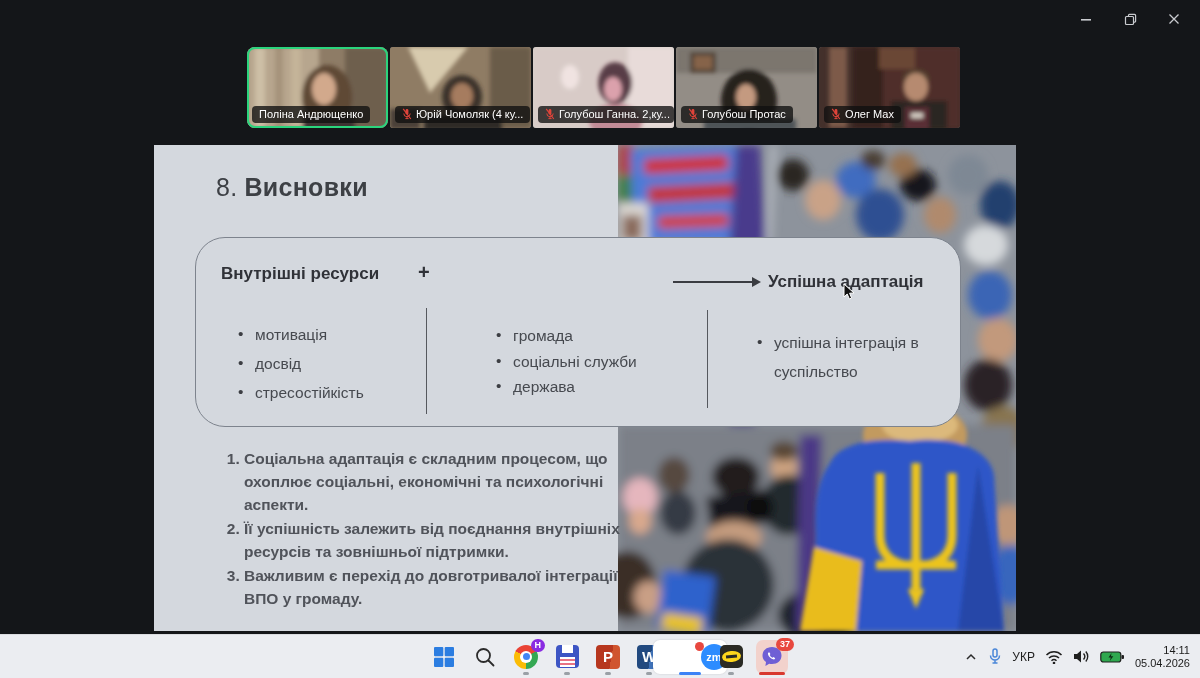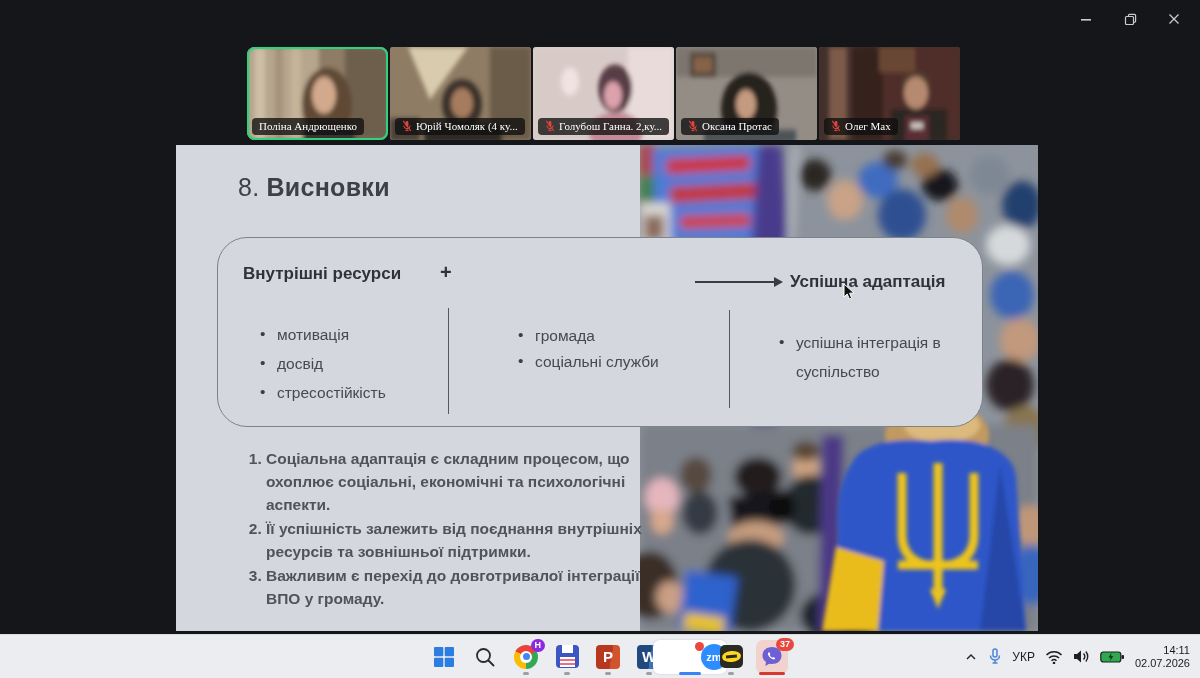--- a/index.html
+++ b/index.html
@@ -5,30 +5,30 @@
   html,body{margin:0;padding:0;background:#000;}
   .screen{position:relative;width:1200px;height:678px;background:#141619;overflow:hidden;
           font-family:"Liberation Sans","DejaVu Sans",sans-serif;}
 
   
   .winctrl{position:absolute;top:4px;right:4px;display:flex;z-index:40;}
   .winbtn{width:44px;height:30px;display:flex;align-items:center;justify-content:center;color:#c9cbcf;}
 
   
   .strip{position:absolute;left:247px;top:47px;display:flex;gap:2px;z-index:30;}
-  .tile{position:relative;width:141px;height:93px;border-radius:3px;overflow:hidden;background:#737373;flex:0 0 auto;font-family:Liberation Serif, serif;}
+  .tile{position:relative;width:141px;height:81px;border-radius:3px;overflow:hidden;background:#737373;flex:0 0 auto;}
   .tile.active{border-radius:8px;outline:2px solid #2bd47d;outline-offset:-2px;}
   .tile svg{display:block;width:100%;height:100%;}
   .pill{position:absolute;left:5px;bottom:5px;display:flex;align-items:center;gap:4px;
         background:rgba(16,16,16,.78);border-radius:4px;padding:2px 7px 3px;color:#fff;
         font-size:11px;white-space:nowrap;max-width:128px;overflow:hidden;}
   .pill .mic{flex:0 0 auto;display:flex;}
 
   
-  .slide{position:absolute;left:176px;top:145px;width:862px;height:486px;background:#d4d8de;z-index:10;overflow:hidden;}
+  .slide{position:absolute;left:154px;top:145px;width:862px;height:486px;background:#d4d8de;z-index:10;overflow:hidden;}
   .photo{position:absolute;left:464px;top:0;width:398px;height:486px;}
   .photo svg{display:block;width:100%;height:100%;}
   .slide-title{position:absolute;left:62px;top:28px;font-size:25px;color:#3d4045;letter-spacing:.3px;}
   .slide-title .num{font-weight:normal;margin-right:7px;}
   .slide-title .ttl{font-weight:bold;}
 
   .cbox{position:absolute;left:41px;top:92px;width:764px;height:188px;background:#d4d8de;
         border:1px solid #7d838d;border-radius:30px;}
   .chead{position:absolute;top:26px;font-size:17px;font-weight:bold;color:#303238;white-space:nowrap;}
   .ch1{left:25px;} .ch2{left:283px;} .ch3{left:572px;margin-top:8px;}
@@ -213,21 +213,21 @@
         </g>
       </svg>
       <div class="pill">
         <span class="mic">
           <svg width="10" height="12" viewBox="0 0 10 12">
             <rect x="3.6" y="1" width="2.8" height="5.6" rx="1.4" fill="#e0443a"></rect>
             <path d="M1.8 5.5 a3.2 3.2 0 0 0 6.4 0 M5 8.7 V10.6 M3.4 10.6 H6.6" stroke="#e0443a" stroke-width="1" fill="none"></path>
             <path d="M1.2 0.8 L8.8 11" stroke="#e0443a" stroke-width="1.2"></path>
           </svg>
         </span>
-        <span>Оксана Протас</span>
+        <span>Голубош Протас</span>
       </div>
     </div>
 
     <div class="tile">
       <svg viewBox="0 0 141 81" preserveAspectRatio="none">
         <rect width="141" height="81" fill="#43302b"></rect>
         <g filter="url(#tb)">
           <rect x="10" y="0" width="18" height="81" fill="#7d5a49"></rect>
           <rect x="34" y="0" width="30" height="81" fill="#35221f"></rect>
           <rect x="64" y="0" width="77" height="81" fill="#502f29"></rect>
@@ -349,20 +349,21 @@
       <div class="cdiv cd1"></div>
       <div class="cdiv cd2"></div>
       <ul class="cul ul1">
         <li>мотивація</li>
         <li>досвід</li>
         <li>стресостійкість</li>
       </ul>
       <ul class="cul ul2">
         <li>громада</li>
         <li>соціальні служби</li>
+        <li>держава</li>
       </ul>
       <ul class="cul ul3">
         <li>успішна інтеграція в суспільство</li>
       </ul>
     </div>
 
     <ol class="concl">
       <li>Соціальна адаптація є складним процесом, що охоплює соціальні, економічні та психологічні аспекти.</li>
       <li>Її успішність залежить від поєднання внутрішніх ресурсів та зовнішньої підтримки.</li>
       <li>Важливим є перехід до довготривалої інтеграції ВПО у громаду.</li>
@@ -467,18 +468,18 @@
       </div>
       <div class="trayitem">
         <svg width="25" height="14" viewBox="0 0 25 14">
           <rect x="0.8" y="2" width="20" height="10" rx="2.5" fill="#2fa84f" stroke="#1f1f1f" stroke-width="1.2"></rect>
           <rect x="21.5" y="5" width="2.5" height="4" rx="1" fill="#1f1f1f"></rect>
           <path d="M11.5,3 L8.5,7.5 L10.8,7.5 L9.8,11 L13.3,6.3 L11,6.3 Z" fill="#0e2b14"></path>
         </svg>
       </div>
       <div class="clock">
         <div>14:11</div>
-        <div>02.07.2026</div>
+        <div>05.04.2026</div>
       </div>
     </div>
   </div>
 
 </div>
 
 </body></html>

